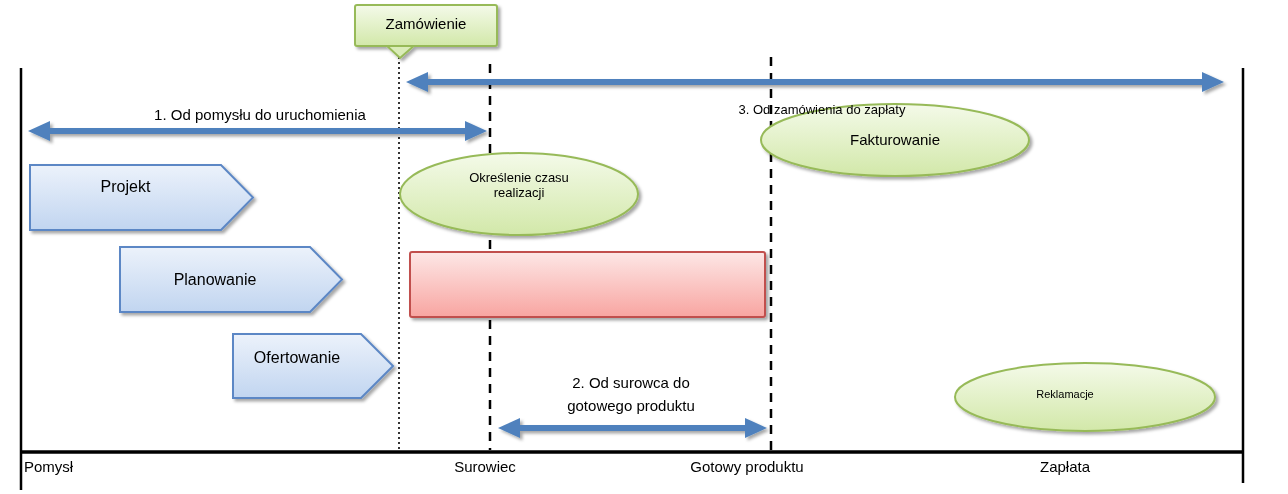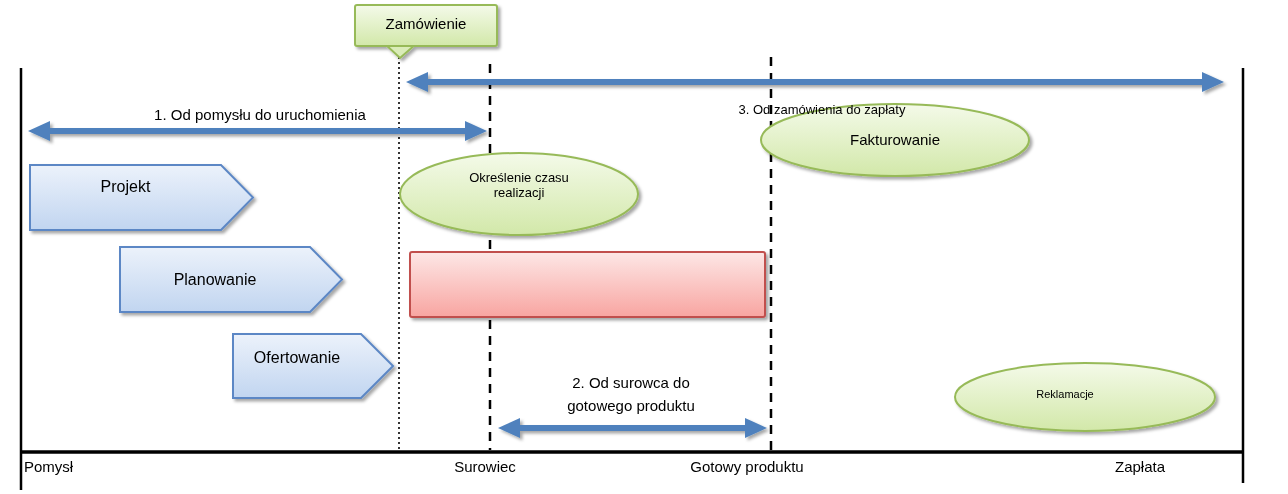--- a/index.html
+++ b/index.html
@@ -100,15 +100,15 @@
   <div class="lbl flexc" style="left:233px;top:334px;width:128px;height:48px;font-size:16px;">Ofertowanie</div>
 
   <div class="lbl wrap center" style="left:459px;top:170px;width:120px;font-size:13px;line-height:15px;">Określenie czasu realizacji</div>
   <div class="lbl center" style="left:795px;top:131px;width:200px;font-size:15px;">Fakturowanie</div>
   <div class="lbl center" style="left:965px;top:388px;width:200px;font-size:11px;">Reklamacje</div>
 
 
   <div class="lbl" style="left:24px;top:458px;font-size:15px;">Pomysł</div>
   <div class="lbl center" style="left:385px;top:458px;width:200px;font-size:15px;">Surowiec</div>
   <div class="lbl center" style="left:647px;top:458px;width:200px;font-size:15px;">Gotowy produktu</div>
-  <div class="lbl" style="left:1040px;top:458px;width:200px;text-align:center;font-size:15px;">Zapłata</div>
+  <div class="lbl" style="left:1040px;top:458px;width:200px;text-align:left;font-size:15px;">Zapłata</div>
 
 </div>
 
 </body></html>

